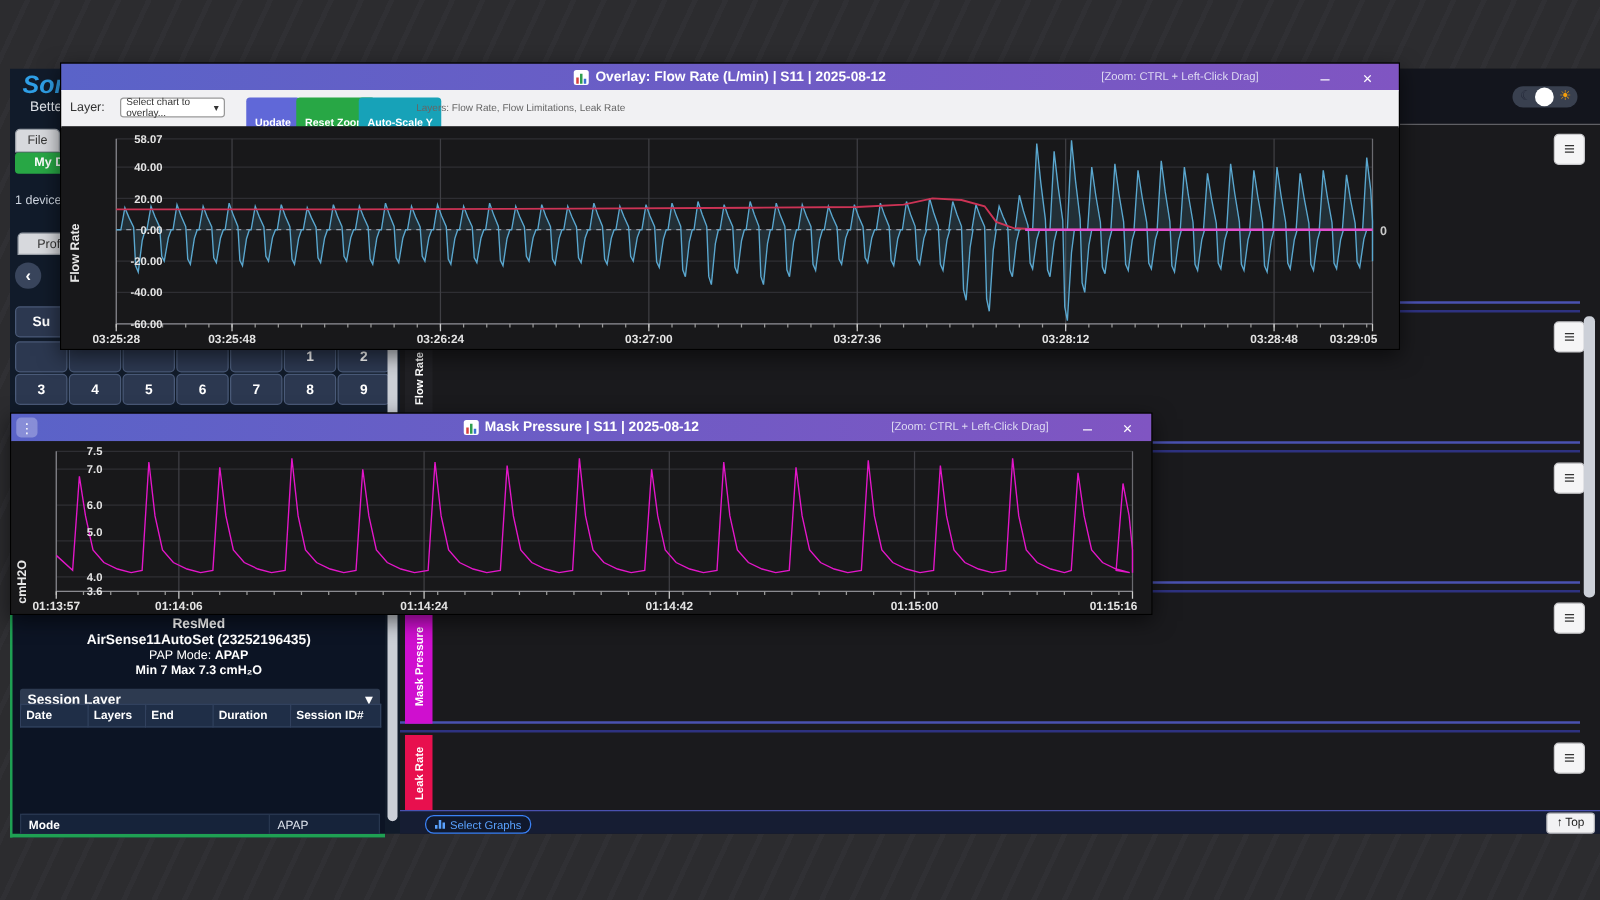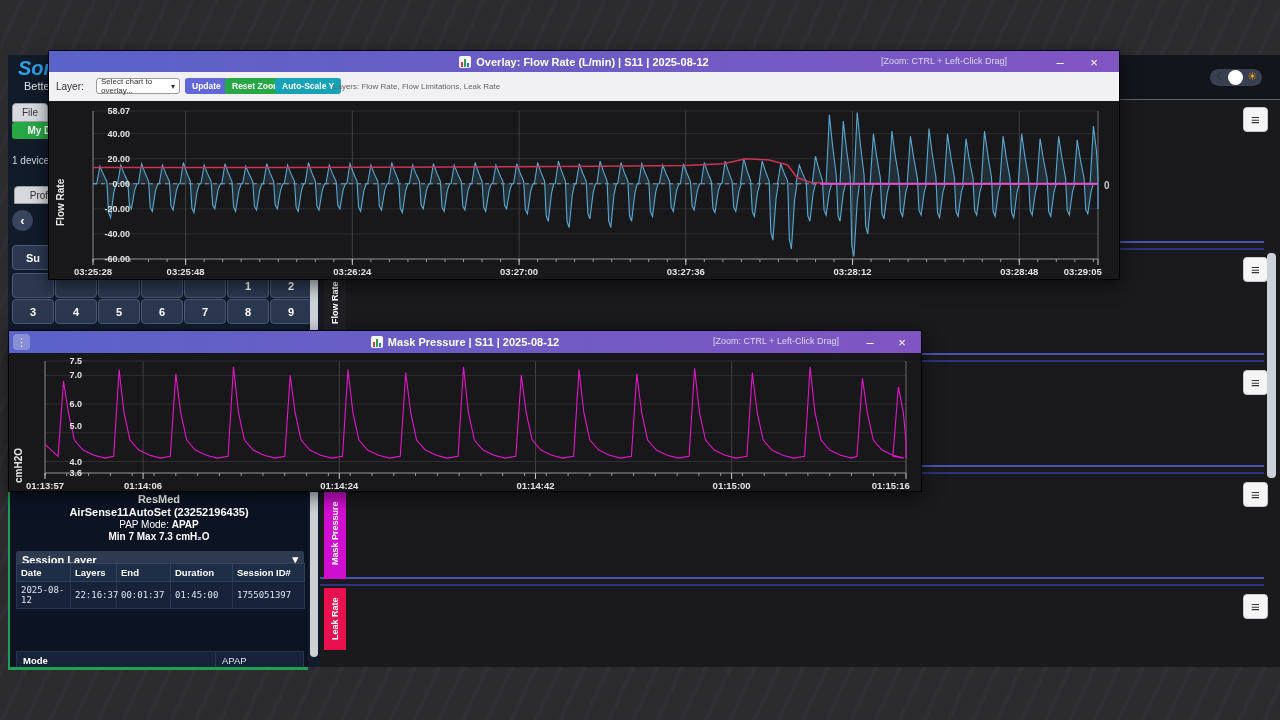--- a/index.html
+++ b/index.html
@@ -75,21 +75,21 @@
   .zoomhint{position:absolute;top:5px;font-size:9px;color:#ded9f2;}
   .minbtn,.closebtn{position:absolute;top:0;width:22px;height:22px;color:#fff;display:flex;align-items:center;justify-content:center;font-size:13px;}
   .dotsbtn{position:absolute;left:4px;top:3px;width:17px;height:16px;background:rgba(255,255,255,.28);
     border-radius:4px;color:#fff;display:flex;align-items:center;justify-content:center;font-size:11px;}
   .toolbar{position:absolute;left:0;top:21px;right:0;height:29px;background:#f1f1f3;border-bottom:1px solid #c9c9cc;}
   .tb-label{position:absolute;left:7px;top:9px;font-size:10px;color:#333;}
   .tb-select{position:absolute;left:47px;top:6px;width:84px;height:16px;background:#fff;border:1px solid #999;
     border-radius:3px;font-size:8px;color:#333;display:flex;align-items:center;padding:0 4px;box-sizing:border-box;}
   .tb-select .chev{margin-left:auto;font-size:8px;}
   .tb-btn{position:absolute;top:6px;height:16px;border-radius:3px;color:#fff;font-size:8.5px;font-weight:bold;
-    display:flex;align-items:center;justify-content:center;padding:0 7px;}
+    display:flex;align-items:center;justify-content:center;padding:12px 7px;margin-left:12px;}
   .btn-update{left:136px;background:#6068d8;}
   .btn-reset{left:176px;background:#28a745;}
   .btn-auto{left:226px;background:#17a2b8;}
   .tb-layers{position:absolute;left:284px;top:10px;font-size:8px;color:#666;}
   .chartzone{position:absolute;left:0;right:0;background:#18181a;}
   .flow-chartzone{top:50px;height:178px;}
   .mask-chartzone{top:22px;height:138px;}
   .ylab{position:absolute;color:#e8e8e8;font-size:10px;font-weight:bold;writing-mode:vertical-rl;transform:rotate(180deg);}
   .ytick{position:absolute;color:#e4e4e4;font-size:9px;font-weight:bold;text-align:right;padding-left:41px;}
   .xtick{position:absolute;color:#e4e4e4;font-size:9.5px;font-weight:bold;white-space:nowrap;}
@@ -154,27 +154,20 @@
         <thead>
             <tr>
               <th>Date</th>
               <th>Layers</th>
               <th>End</th>
               <th>Duration</th>
               <th>Session ID#</th>
             </tr>
           </thead>
           <tbody>
-            <tr>
-              <td>2025-08-12</td>
-              <td>22:16:37</td>
-              <td>00:01:37</td>
-              <td>01:45:00</td>
-              <td>1755051397</td>
-            </tr>
           </tbody>
       </table>
 
       <div class="secbar" style="top:143px;margin-top:20px;">
         <span>Device Settings</span>
         <span class="chev">▾</span>
       </div>
       <div class="mode-row">
         <div class="k" id="mode-key">Mode</div>
         <div class="v" id="mode-val">APAP</div>
@@ -214,20 +207,34 @@
         </div>
         <div class="hamb" style="top:539px;">
           <span>≡</span>
         </div>
       </div>
     <div id="vtabs">
         <div class="vtab" style="top:217px;height:62px;background:#202024;">Flow Rate</div>
         <div class="vtab" style="top:432px;height:92px;background:#cf0fcf;">Mask Pressure</div>
         <div class="vtab" style="top:533px;height:62px;background:#e8104e;">Leak Rate</div>
       </div>
+    <div class="bottombar">
+      <div class="selgraphs">
+        <span class="mini-bars">
+            <i style="height:3px"></i>
+            <i style="height:7px"></i>
+            <i style="height:5px"></i>
+          </span>
+        <span>Select Graphs</span>
+      </div>
+      <div class="topbtn">
+        <span>↑</span>
+        <span>Top</span>
+      </div>
+    </div>
     <div class="main-scroll"></div>
   </div>
 
   <div class="window mask-window">
     <div class="titlebar">
       <div class="dotsbtn">⋮</div>
       <div class="wtitle">
         <span class="chart-ico">
             <i style="height:5px;background:#d64040"></i>
             <i style="height:8px;background:#2e9e4f"></i>

